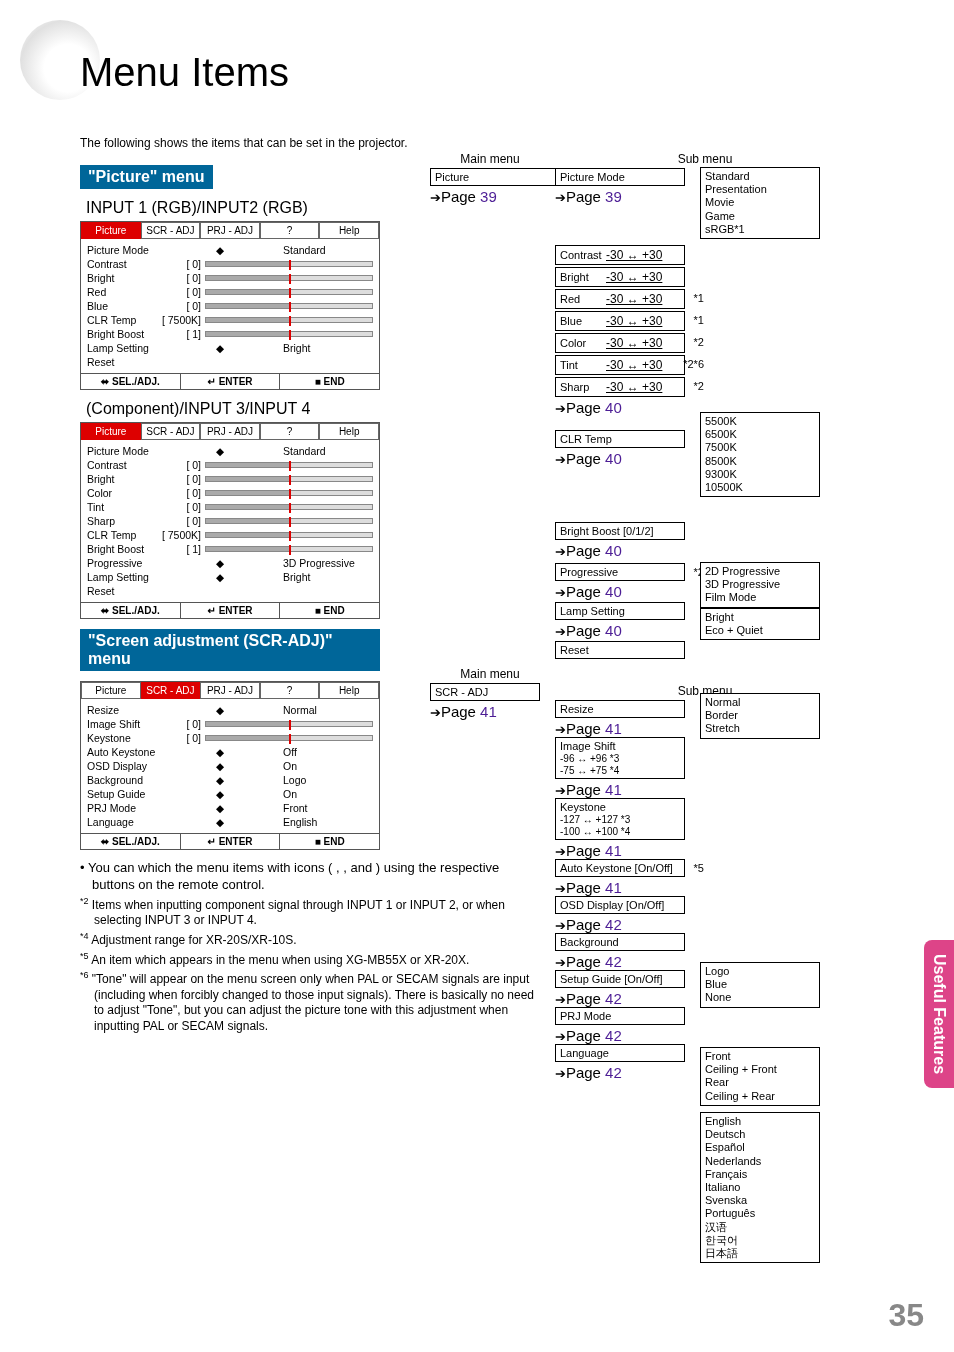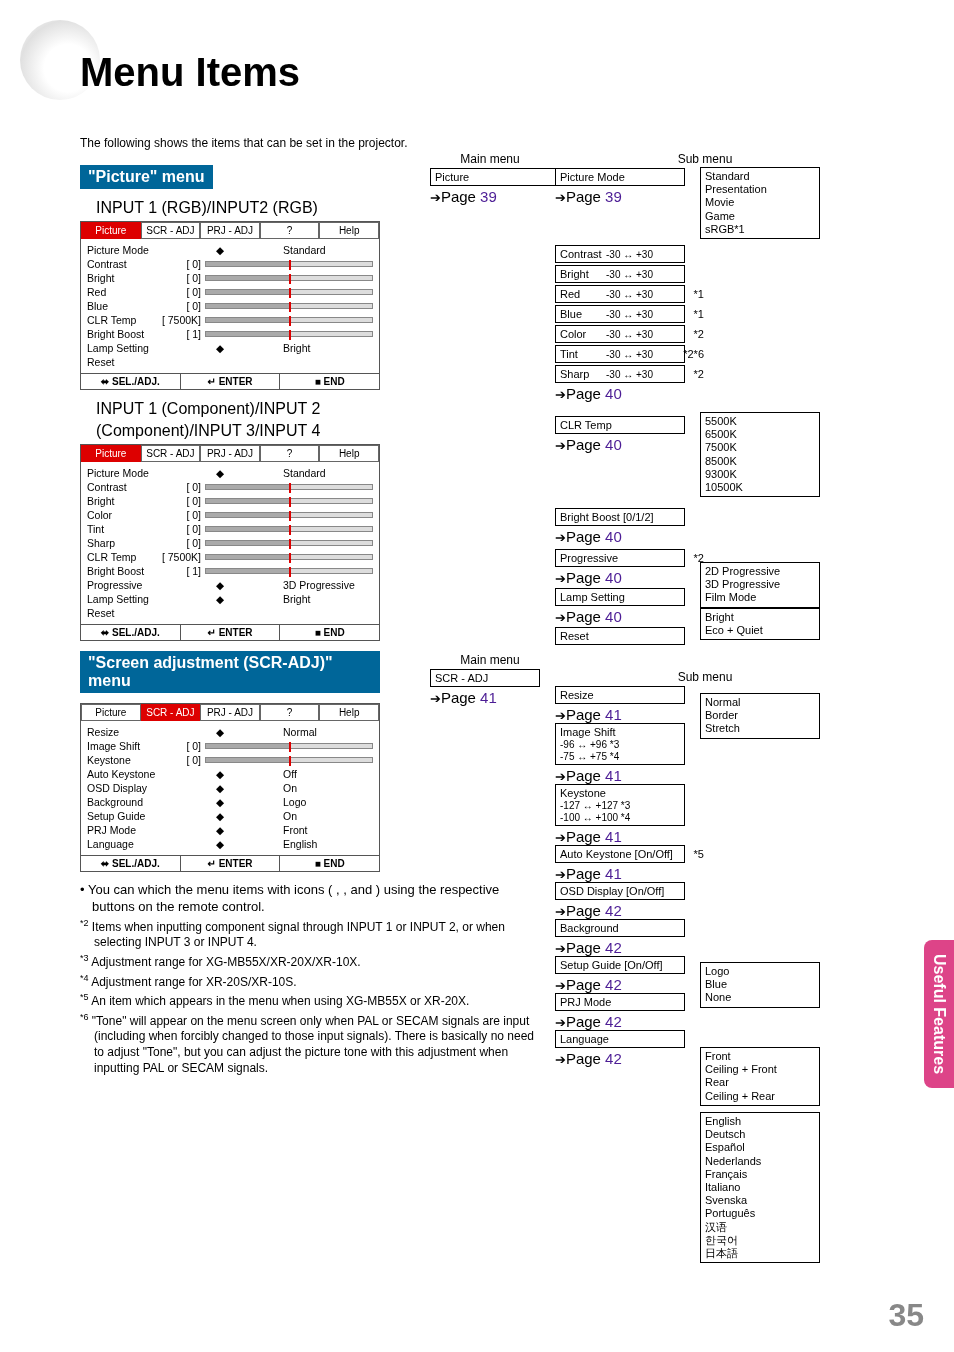--- a/index.html
+++ b/index.html
@@ -1,22 +1,22 @@
 <!DOCTYPE html>
 <html><head>
 <meta charset="utf-8">
 <style>
   * { box-sizing: border-box; margin: 0; padding: 0; }
   body { font-family: Arial, Helvetica, sans-serif; background: #fff; color: #000; width: 954px; height: 1352px; position: relative; overflow: hidden; }
   .arc { position: absolute; top: 20px; left: 20px; width: 80px; height: 80px; border-radius: 50%; background: radial-gradient(circle at 60% 60%, #fff 35%, #ccc 70%, #fff 100%); opacity: .6; }
-  h1 { position: absolute; top: 50px; left: 80px; font-size: 40px; font-weight: bold; }
+  h1 { position: absolute; top: 50px; left: 80px; font-size: 40px; font-weight: normal; }
   .intro { position: absolute; top: 136px; left: 80px; font-size: 12px; }
   .leftcol { position: absolute; top: 165px; left: 80px; width: 330px; }
   .bluebar { background: #006699; color: #fff; font-weight: bold; font-size: 16px; padding: 3px 8px; display: inline-block; margin-bottom: 6px; }
-  .subhead { font-size: 16px; margin: 4px 0 2px 16px; }
+  .subhead { font-size: 16px; margin: 4px 0 2px 6px; }
   .osd { border: 1px solid #555; font-size: 10.5px; margin: 4px 0 10px 0; width: 300px; }
   .tabs { display: flex; }
   .tab { flex: 1; text-align: center; padding: 2px 0; border: 1px solid #666; background: #fff; font-size: 10px; }
   .tab.active { background: #d00; color: #fff; border-color: #d00; }
   .osd-body { padding: 4px 6px; }
   .osd-row { display: flex; align-items: center; height: 14px; gap: 4px; }
   .osd-row .lbl { width: 70px; }
   .osd-row .val { width: 40px; text-align: right; }
   .bar { flex: 1; height: 6px; background: linear-gradient(to right,#aaa 0%,#aaa 50%,#ddd 50%,#ddd 100%); position: relative; border: 1px solid #888; }
   .bar::after { content: ""; position: absolute; left: 50%; top: -2px; width: 2px; height: 10px; background: #d00; }
@@ -32,21 +32,21 @@
   .rightcol { position: absolute; top: 152px; left: 555px; width: 300px; font-size: 11px; }
   .hdr { font-size: 12px; text-align: center; margin-bottom: 2px; }
   .box { border: 1px solid #000; padding: 2px 4px; margin-bottom: 2px; background: #fff; position: relative; width: 130px; }
   .pg { font-size: 15px; }
   .pg b { color: #4c1d95; font-weight: normal; }
   .arrow::before { content: "➔"; font-size: 13px; }
   .sub { position: absolute; left: 700px; width: 130px; font-size: 11px; }
   .sub .box { width: 120px; line-height: 1.2; }
   .pagenum { position: absolute; bottom: 18px; right: 30px; font-size: 32px; color: #888; font-weight: bold; }
   .tab-side { position: absolute; right: 0; top: 940px; background: #d48; color: #fff; writing-mode: vertical-rl; padding: 14px 6px; font-weight: bold; font-size: 16px; border-radius: 8px 0 0 8px; }
-  .arrsym { font-size: 10px; }
+  .arrsym { font-size: 12px; text-decoration: underline; }
 </style>
 </head>
 <body>
 
 <div class="arc"></div>
 <h1>Menu Items</h1>
 <div class="intro">The following shows the items that can be set in the projector.</div>
 
 <div class="leftcol">
   <div class="bluebar">"Picture" menu</div>
@@ -106,21 +106,20 @@
           <span style="width: 90px;"></span>
         </div>
       </div>
     <div class="ctrlbar" id="ctrl1">
         <span>⬌ SEL./ADJ.</span>
         <span>↵ ENTER</span>
         <span>■ END</span>
       </div>
   </div>
 
-  <div class="subhead">INPUT 1 (Component)/INPUT 2</div>
   <div class="subhead">(Component)/INPUT 3/INPUT 4</div>
   <div class="osd">
     <div class="tabs" id="tabs2">
         <div class="tab active">Picture</div>
         <div class="tab">SCR - ADJ</div>
         <div class="tab">PRJ - ADJ</div>
         <div class="tab">?</div>
         <div class="tab">Help</div>
       </div>
     <div class="osd-body" id="body2">
@@ -246,21 +245,20 @@
     <div class="ctrlbar" id="ctrl3">
         <span>⬌ SEL./ADJ.</span>
         <span>↵ ENTER</span>
         <span>■ END</span>
       </div>
   </div>
 
   <ul class="notes" id="notes" style="width:460px">
       <li>• You can which the menu items with icons ( , , and ) using the respective buttons on the remote control.</li>
       <li class="fn"><sup>*2</sup> Items when inputting component signal through INPUT 1 or INPUT 2, or when selecting INPUT 3 or INPUT 4.</li>
-      <li class="fn"><sup>*3</sup> Adjustment range for XG-MB55X/XR-20X/XR-10X.</li>
       <li class="fn"><sup>*4</sup> Adjustment range for XR-20S/XR-10S.</li>
       <li class="fn"><sup>*5</sup> An item which appears in the menu when using XG-MB55X or XR-20X.</li>
       <li class="fn"><sup>*6</sup> "Tone" will appear on the menu screen only when PAL or SECAM signals are input (including when forcibly changed to those input signals). There is basically no need to adjust "Tone", but you can adjust the picture tone with this adjustment when inputting PAL or SECAM signals.</li>
     </ul>
 </div>
 
 <div class="midcol">
   <div class="hdr">Main menu</div>
   <div class="box"><span>Picture</span></div>
   <div class="pg"><span class="arrow"></span>Page <b>39</b></div>

